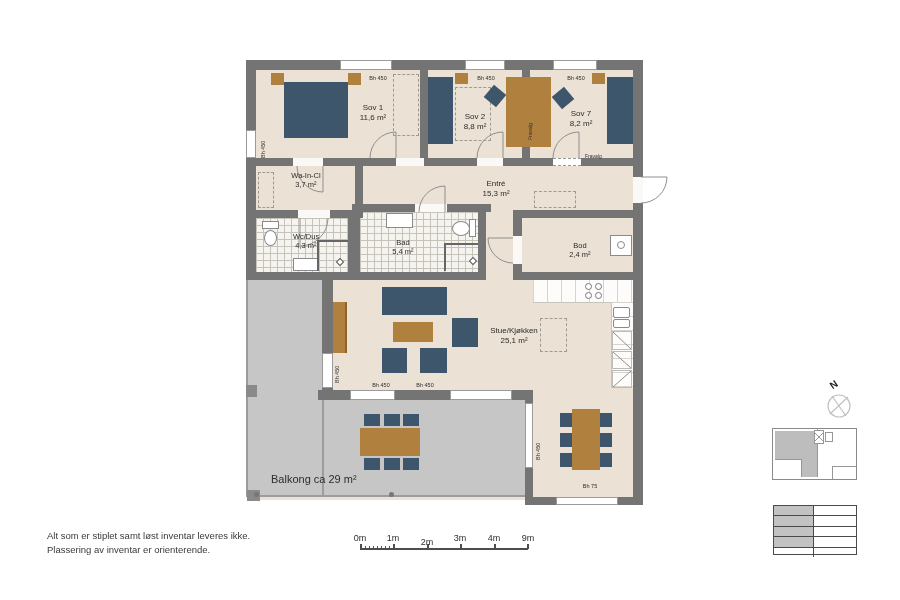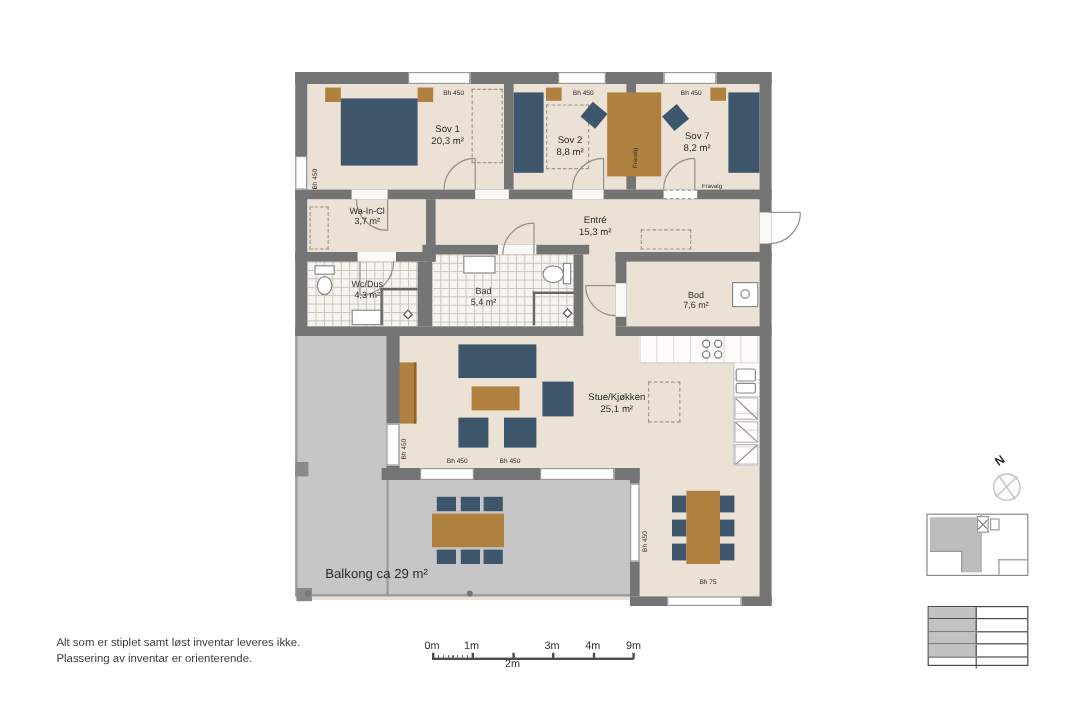--- a/index.html
+++ b/index.html
@@ -158,21 +158,21 @@
   <div class="abs fix z4" style="left:386px;top:213px;width:27px;height:15px"></div>
   <div class="abs fix z4" style="left:469px;top:219px;width:7px;height:18px"></div>
   <div class="abs fix z4" style="left:452px;top:221px;width:18px;height:15px;border-radius:50%"></div>
   <div class="abs shower z4" style="left:444px;top:243px;width:38px;height:28px"></div>
   <div class="abs drain z4" style="left:470px;top:258px"></div>
   <div class="abs fix z4" style="left:610px;top:235px;width:22px;height:21px"></div>
   <div class="abs z4" style="left:617px;top:241px;width:8px;height:8px;border:1px solid #8a8a8a;border-radius:50%;box-sizing:border-box"></div>
 
   <div class="abs lbl z8" style="left:343px;top:103px;width:60px">
     <div>Sov 1</div>
-    <div>20,3 m²</div>
+    <div>11,6 m²</div>
   </div>
   <div class="abs lbl z8" style="left:445px;top:112px;width:60px">
     <div>Sov 2</div>
     <div>8,8 m²</div>
   </div>
   <div class="abs lbl z8" style="left:551px;top:109px;width:60px">
     <div>Sov 7</div>
     <div>8,2 m²</div>
   </div>
   <div class="abs lbl small z8" style="left:270px;top:171px;width:72px">
@@ -186,21 +186,21 @@
   <div class="abs lbl small z8" style="left:272px;top:232px;width:68px">
     <div>Wc/Dus</div>
     <div>4,3 m²</div>
   </div>
   <div class="abs lbl small z8" style="left:373px;top:238px;width:60px">
     <div>Bad</div>
     <div>5,4 m²</div>
   </div>
   <div class="abs lbl small z8" style="left:550px;top:241px;width:60px">
     <div>Bod</div>
-    <div>7,6 m²</div>
+    <div>2,4 m²</div>
   </div>
   <div class="abs lbl z8" style="left:474px;top:326px;width:80px">
     <div>Stue/Kjøkken</div>
     <div>25,1 m²</div>
   </div>
   <div class="abs z8" style="left:271px;top:473px;width:150px;font-size:11px;color:#2c2c2c">Balkong ca 29 m²</div>
 
   <div class="abs bh z8" style="left:360px;top:76px;width:36px">Bh 450</div>
   <div class="abs bh z8" style="left:468px;top:76px;width:36px">Bh 450</div>
   <div class="abs bh z8" style="left:558px;top:76px;width:36px">Bh 450</div>
@@ -280,21 +280,21 @@
         <div style="flex:1"></div>
       </div>
   </div>
 
   <div class="abs note z8" style="left:47px;top:531px">Alt som er stiplet samt løst inventar leveres ikke.</div>
   <div class="abs note z8" style="left:47px;top:545px">Plassering av inventar er orienterende.</div>
 
   <div class="abs z8" style="left:340px;top:530px;width:210px;height:25px">
     <div class="abs sc-lbl" style="left:8px;top:3px">0m</div>
     <div class="abs sc-lbl" style="left:41px;top:3px">1m</div>
-    <div class="abs sc-lbl" style="left:75px;top:18px">2m</div>
+    <div class="abs sc-lbl" style="left:75px;top:7px">2m</div>
     <div class="abs sc-lbl" style="left:108px;top:3px">3m</div>
     <div class="abs sc-lbl" style="left:142px;top:3px">4m</div>
     <div class="abs sc-lbl" style="left:176px;top:3px">9m</div>
     <div class="abs" style="left:20px;top:18px;width:168px;height:1.5px;background:#4d4d4d"></div>
     <div class="abs" style="left:21px;top:16px;width:32px;height:2px;background:repeating-linear-gradient(90deg,#555 0,#555 1px,transparent 1px,transparent 4px)"></div>
     <div class="abs tick" style="left:20px;top:14px"></div>
     <div class="abs tick" style="left:53px;top:14px"></div>
     <div class="abs tick" style="left:87px;top:14px"></div>
     <div class="abs tick" style="left:120px;top:14px"></div>
     <div class="abs tick" style="left:154px;top:14px"></div>

